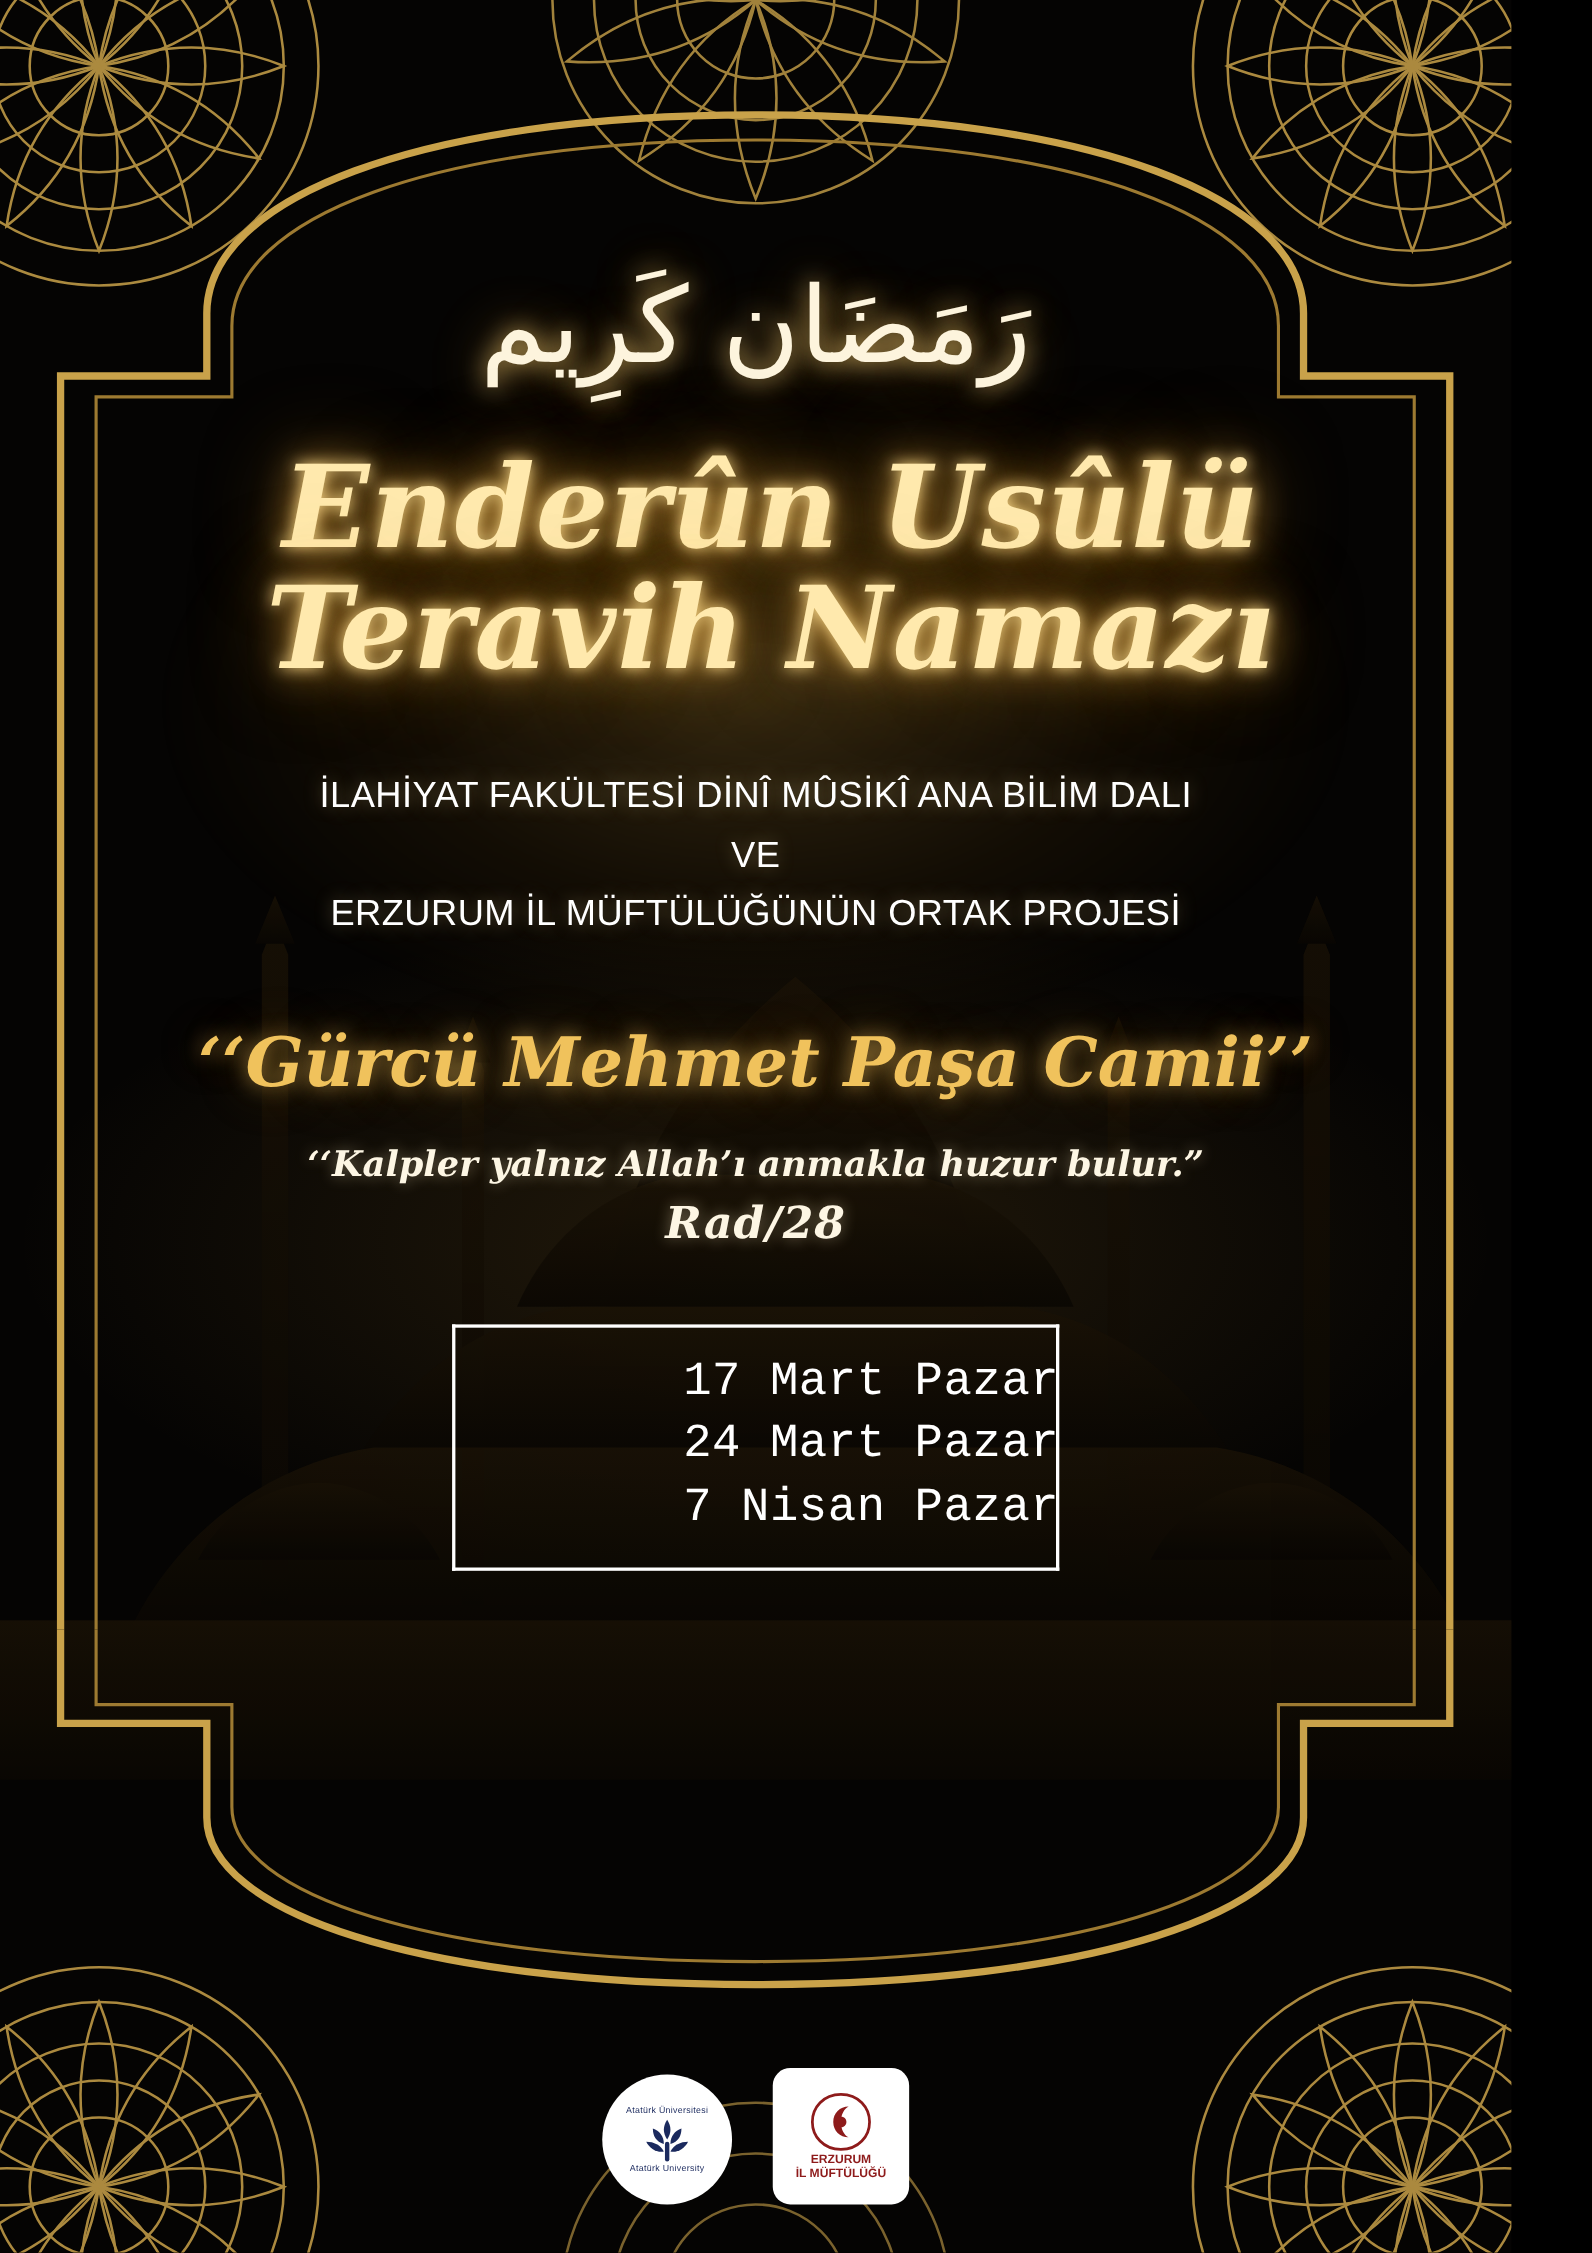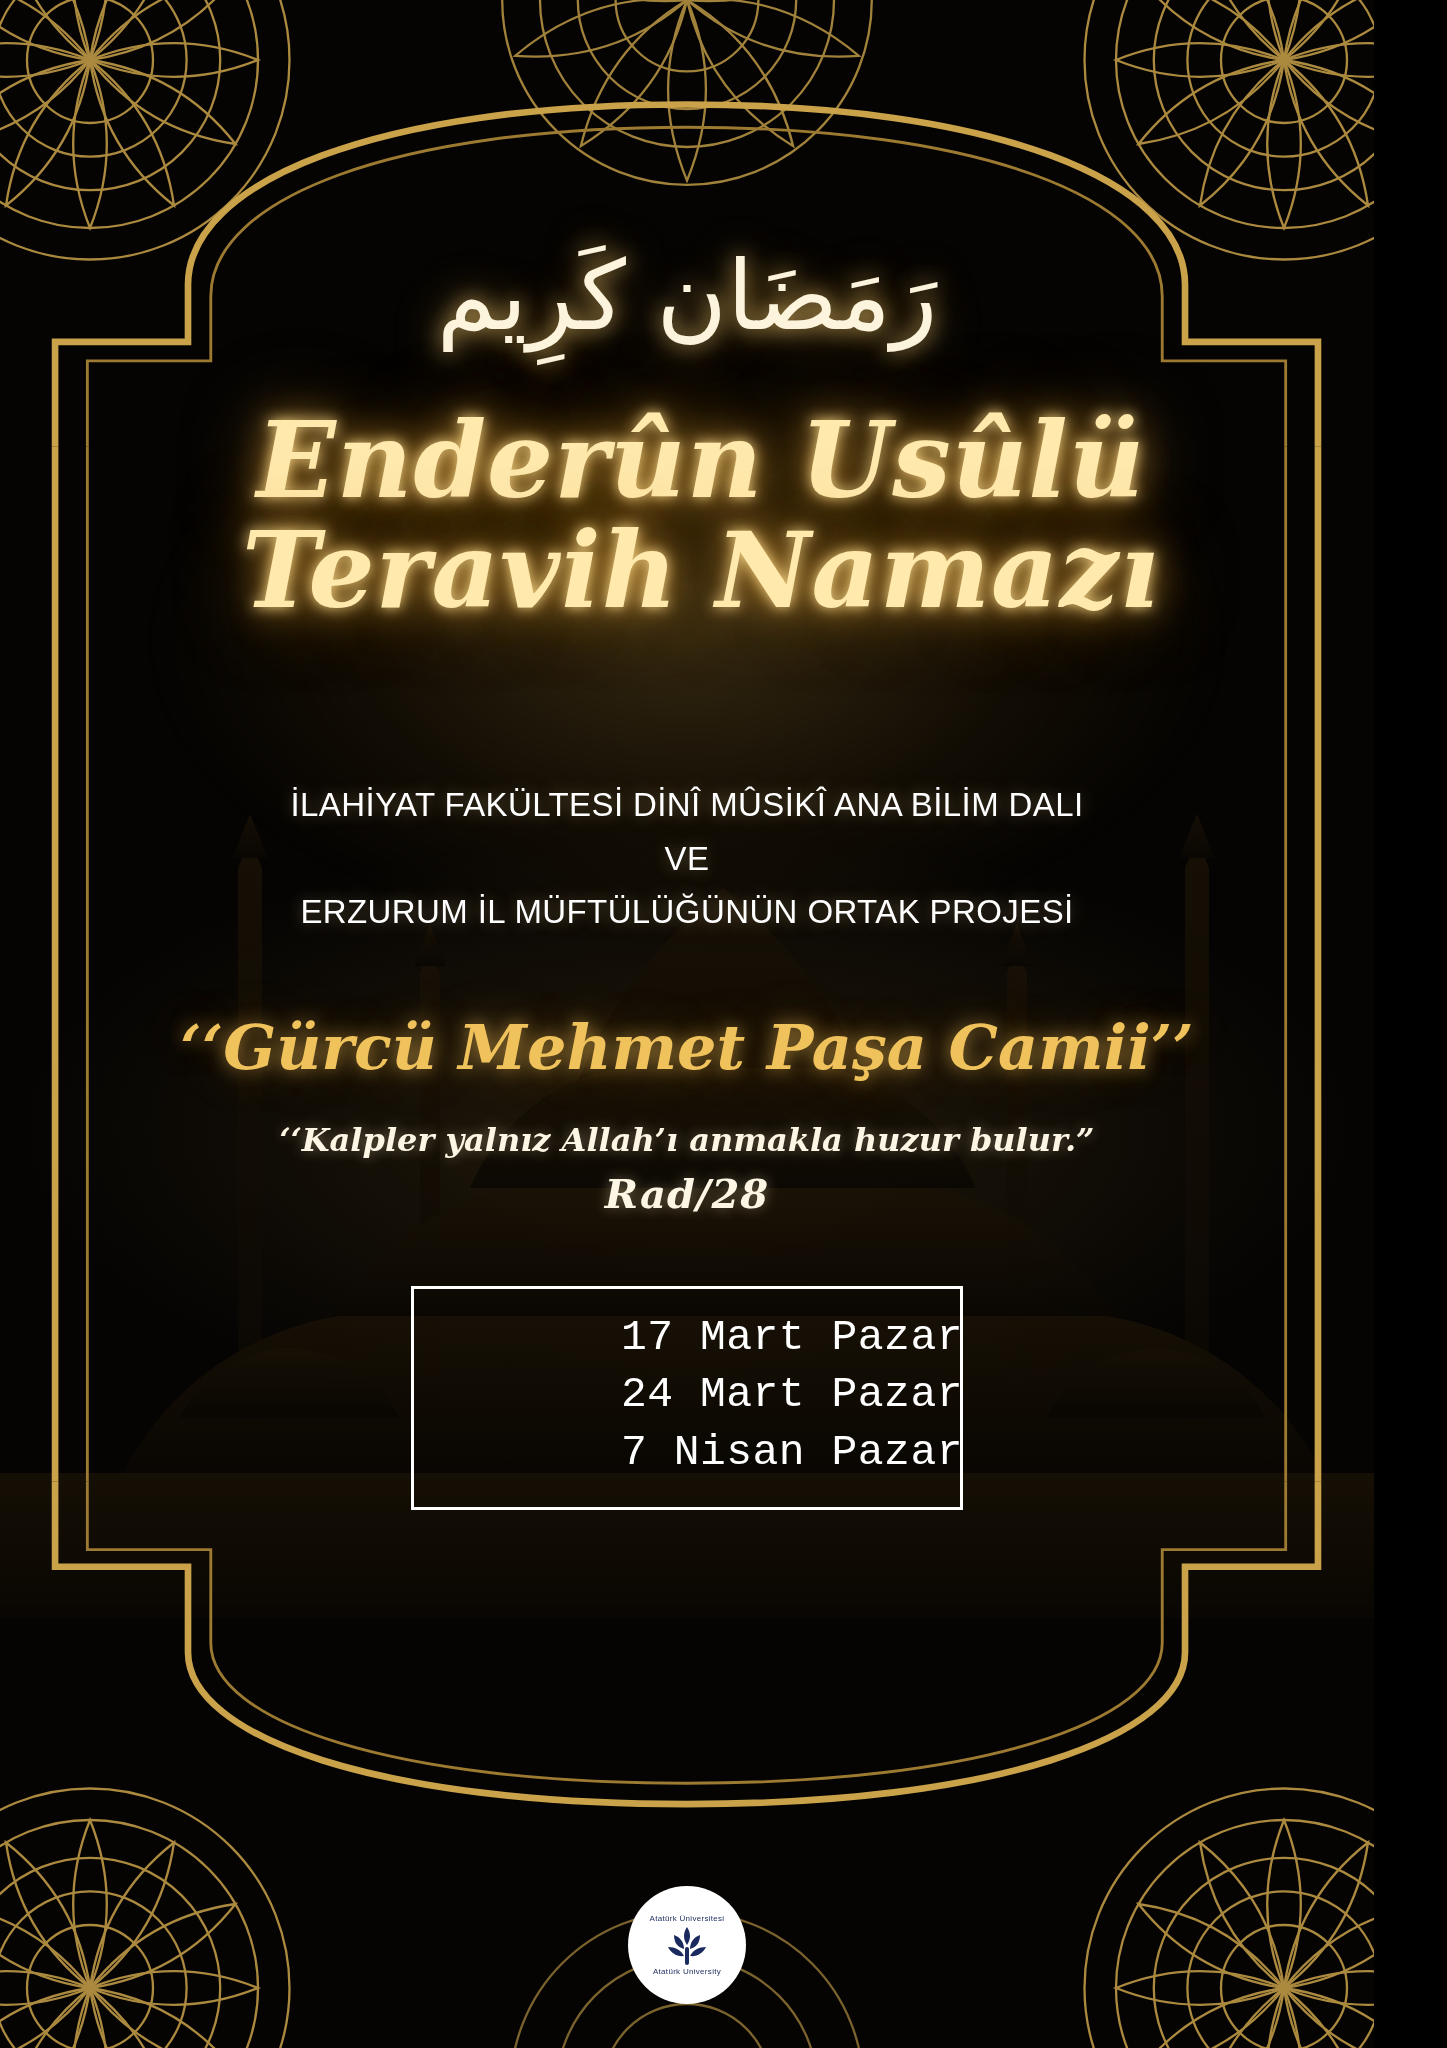--- a/index.html
+++ b/index.html
@@ -107,21 +107,20 @@
     color: #ffe9ad;
     text-shadow:
       0 0 14px rgba(255,221,140,0.95),
       0 0 38px rgba(255,186,70,0.75),
       0 0 80px rgba(240,160,40,0.5);
     margin-left: 28px;
   }
   .title .line2 { display: block; }
 
   .subtitle {
-    margin-top: 82px;
     font-family: "Liberation Sans", sans-serif;
     font-size: 33px;
     font-weight: 500;
     line-height: 1.62;
     letter-spacing: 0.4px;
     color: #ffffff;
     text-shadow: 0 0 16px rgba(255,230,170,0.35);
   }
 
   .venue {
@@ -455,16 +454,27 @@
           <path d="M16 12 C22 14 26 19 26 26 C19 24 16 19 16 12Z"></path>
           <path d="M42 12 C42 19 39 24 32 26 C32 19 36 14 42 12Z"></path>
           <path d="M10 24 C17 24 23 27 26 33 C19 34 13 30 10 24Z"></path>
           <path d="M48 24 C45 30 39 34 32 33 C35 27 41 24 48 24Z"></path>
           <rect x="27" y="24" width="4" height="18" rx="2"></rect>
         </g>
       </svg>
       <div class="ring-text">Atatürk University</div>
     </div>
 
+    <div class="logo-square">
+      <svg width="62" height="56" viewBox="0 0 62 56">
+        <g>
+          <path d="M31 3 C15 3 5 15 5 28 C5 41 15 53 31 53 C47 53 57 41 57 28 C57 15 47 3 31 3Z" fill="none" stroke="#8e1b1b" stroke-width="2.5"></path>
+          <path d="M38 14 C30 14 24 20 24 28 C24 36 30 42 38 42 C34 40 31 35 31 28 C31 21 34 16 38 14Z" fill="#8e1b1b"></path>
+          <circle cx="31" cy="28" r="5" fill="#8e1b1b"></circle>
+        </g>
+      </svg>
+      <div class="logo-caption">ERZURUM</div>
+      <div class="logo-caption sub">İL MÜFTÜLÜĞÜ</div>
+    </div>
 
   </div>
 
 </div>
 
 </body></html>

